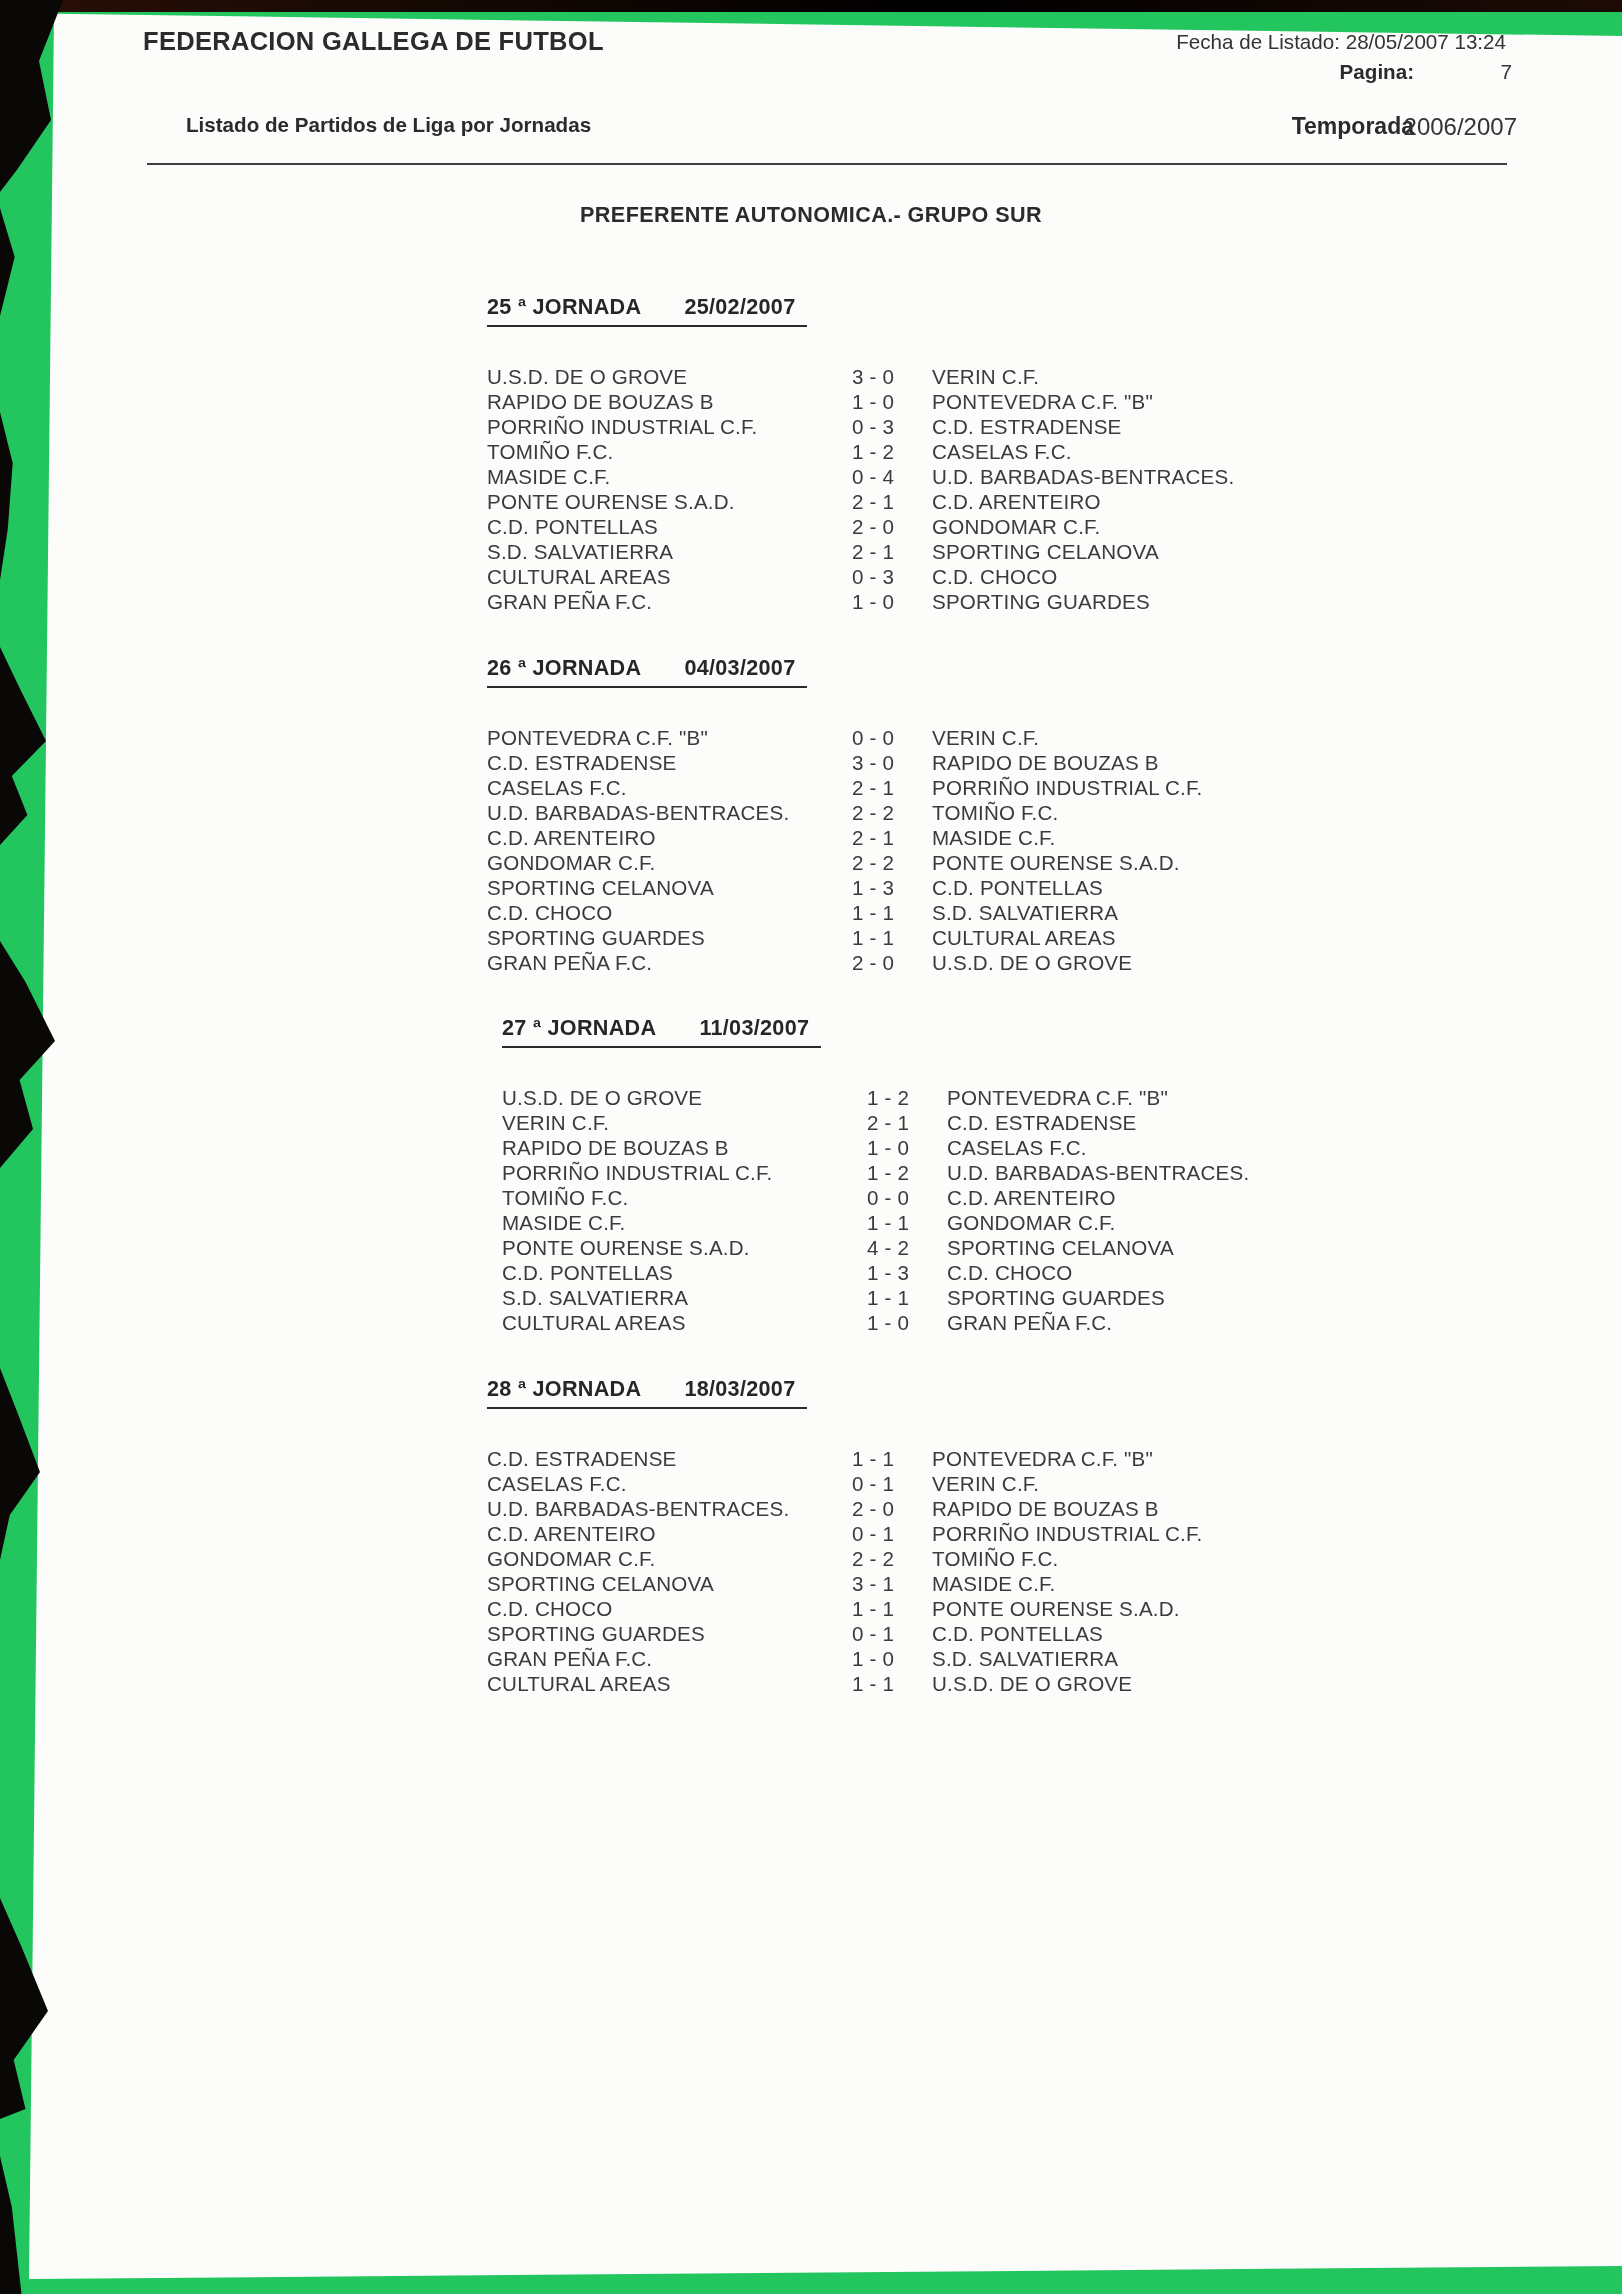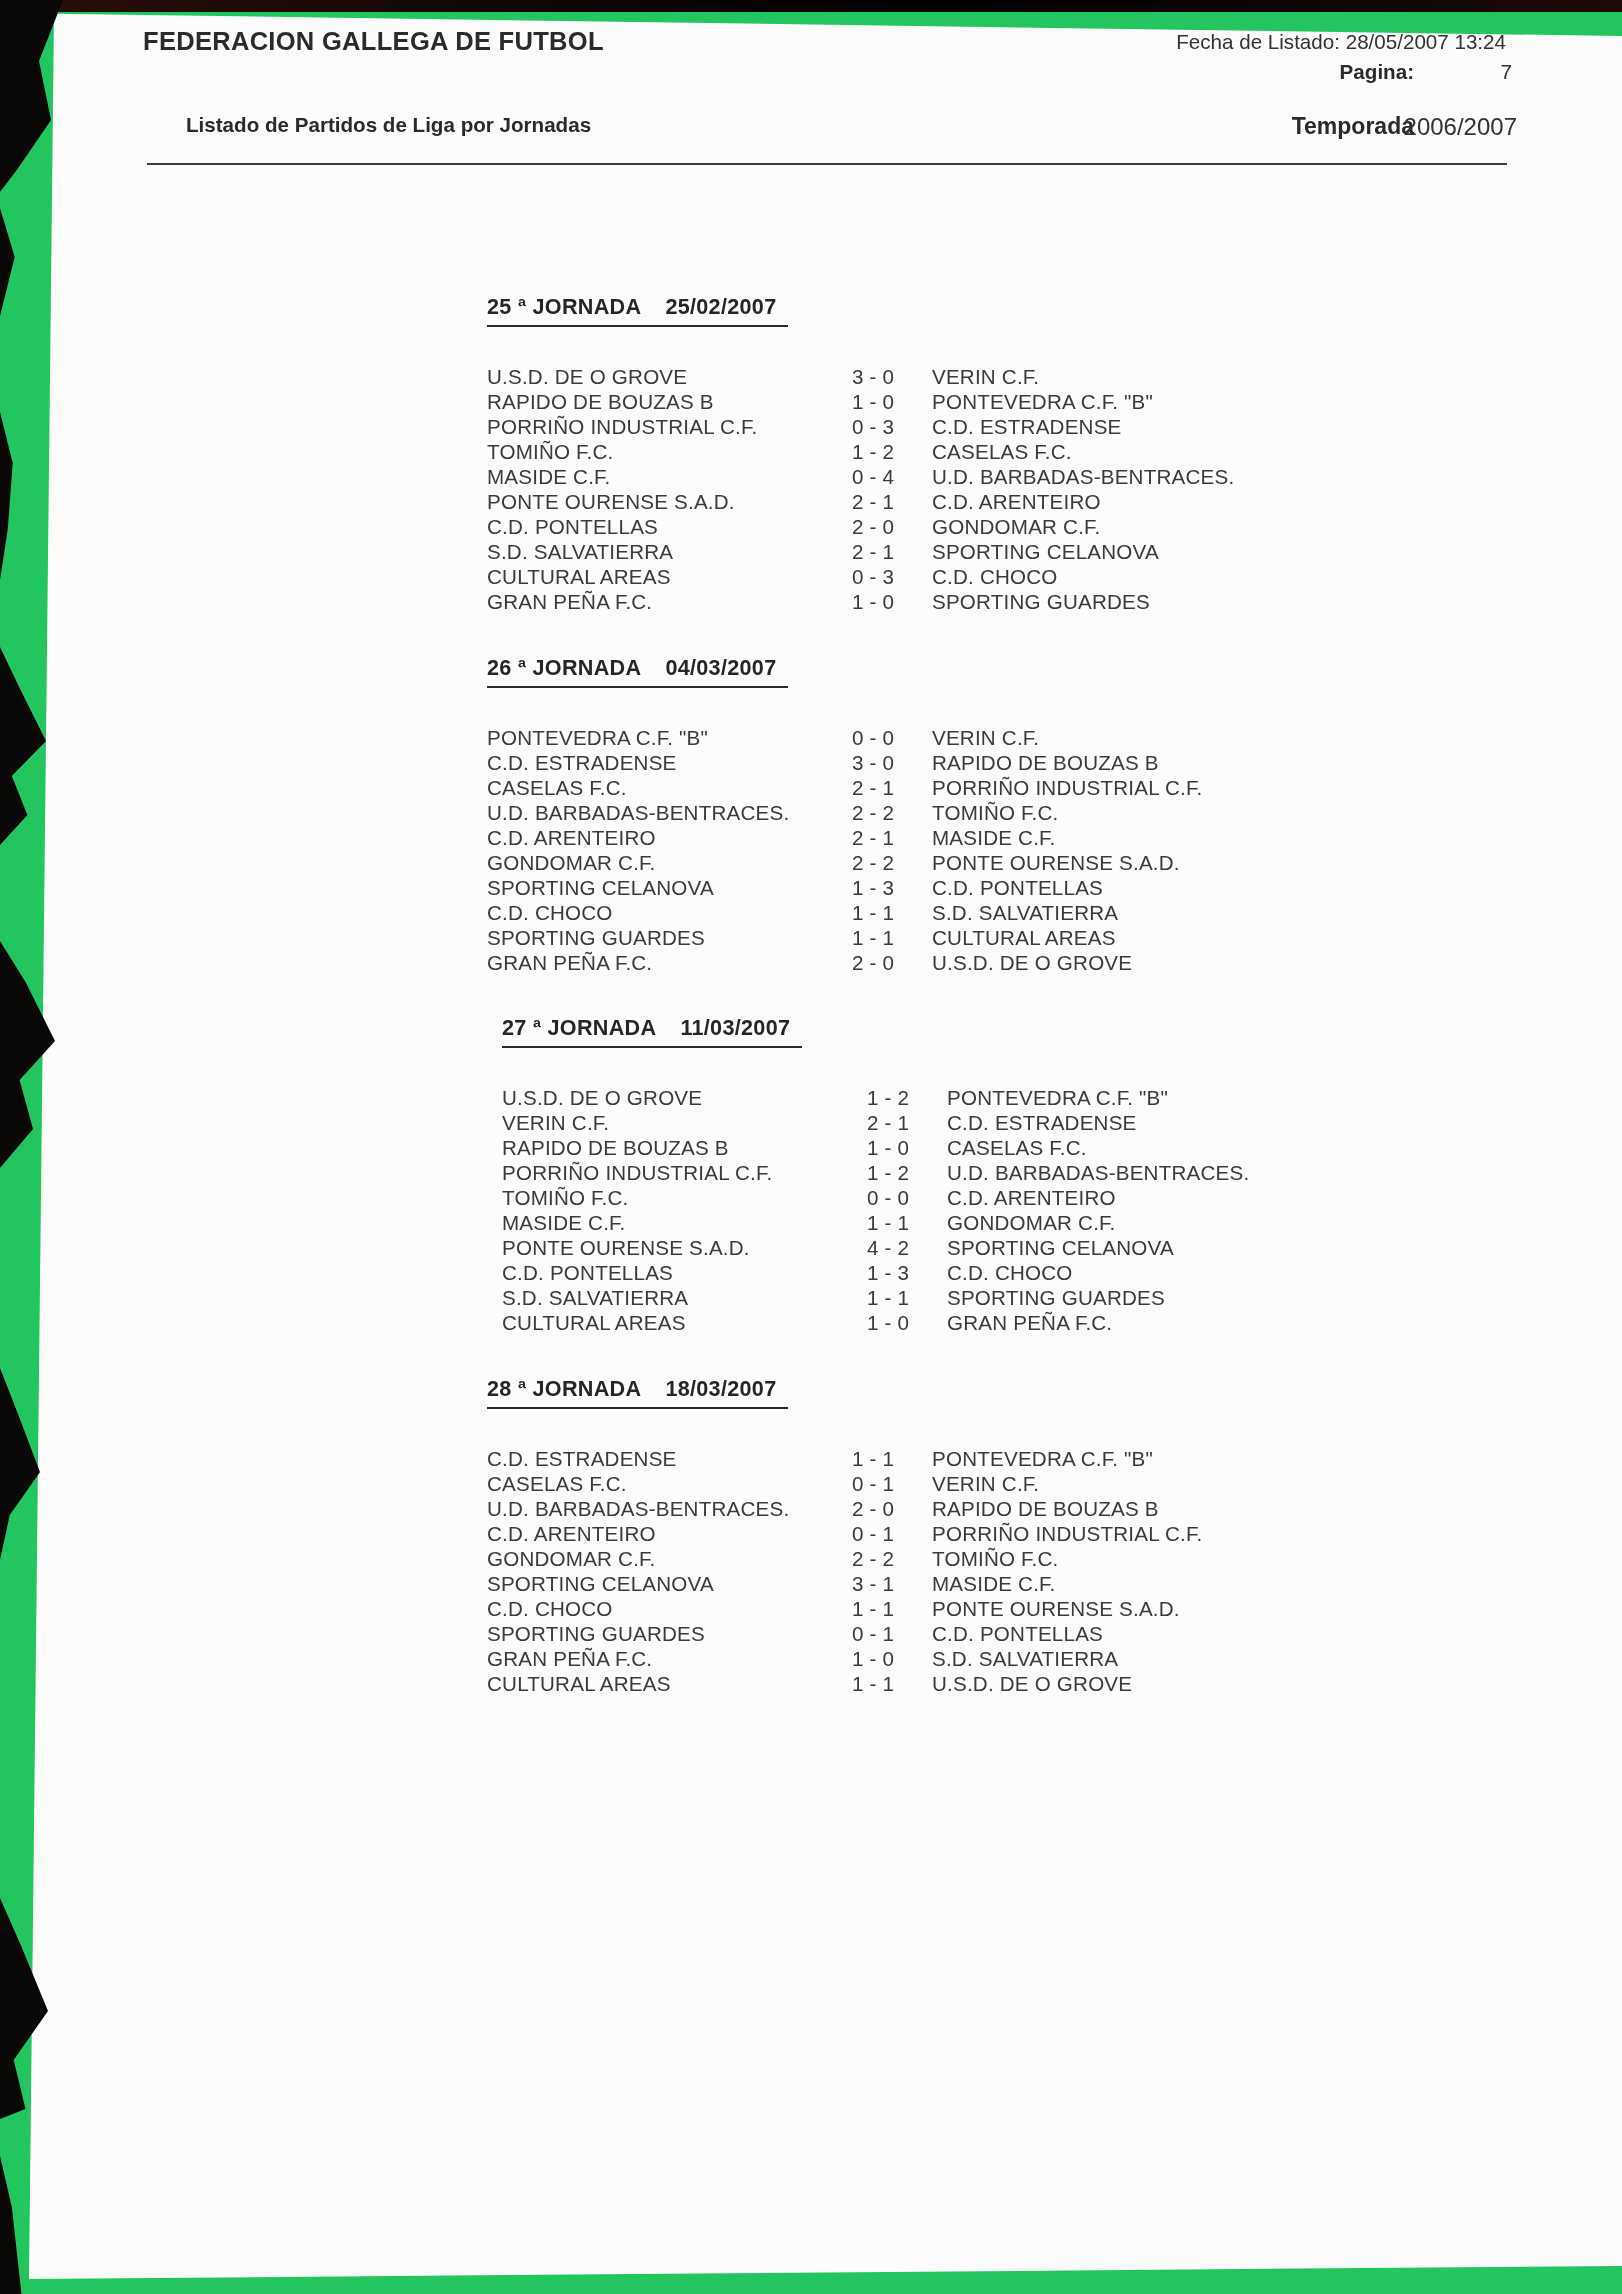--- a/index.html
+++ b/index.html
@@ -25,21 +25,21 @@
   .pagina-label{top:60px;right:208px;font-size:20.6px;font-weight:bold;color:#2b2b2b;}
   .pagina-value{top:60px;right:110px;font-size:20.6px;color:#333;}
   .doc-title{left:186px;top:113px;font-size:20.6px;font-weight:bold;color:#2b2b2b;}
   .temporada-label{top:113px;right:208px;font-size:23px;font-weight:bold;color:#2b2b2b;}
   .temporada-value{top:113px;right:105px;font-size:24px;color:#333;text-align:right;}
   .rule{left:147px;top:163px;width:1360px;height:2px;background:#3d3d3d;}
   .comp-title{left:0;top:202px;width:100%;text-align:center;font-size:21.6px;
               font-weight:bold;color:#2b2b2b;letter-spacing:0.4px;}
   .jornada{position:absolute;left:487px;}
   #jornada-25{top:294px;} #jornada-26{top:655px;} #jornada-27{top:1015px;margin-left:15px;} #jornada-28{top:1376px;}
-  .jornada-header{display:inline-flex;gap:24px;font-size:21.6px;font-weight:bold;color:#262626;
+  .jornada-header{display:inline-flex;gap:43px;font-size:21.6px;font-weight:bold;color:#262626;
                   border-bottom:2.9px solid #2b2b2b;padding-bottom:4.9px;padding-right:11.8px;letter-spacing:0.3px;}
   .matches{margin-top:37px;}
   .match-row{display:grid;grid-template-columns:365px 80px auto;height:25px;
              line-height:25px;font-size:20.6px;color:#3b3b3b;white-space:nowrap;letter-spacing:0.2px;}
 </style>
 </head>
 <body>
 
 <div id="canvas">
   <div id="top-tint"></div>
@@ -47,20 +47,21 @@
 
   <div id="content">
     <div class="abs org-title">FEDERACION GALLEGA DE FUTBOL</div>
     <div class="abs fecha"><span>Fecha de Listado:</span>&nbsp;<span>28/05/2007 13:24</span></div>
     <div class="abs pagina-label">Pagina:</div>
     <div class="abs pagina-value">7</div>
     <div class="abs doc-title">Listado de Partidos de Liga por Jornadas</div>
     <div class="abs temporada-label">Temporada</div>
     <div class="abs temporada-value">2006/2007</div>
     <div class="abs rule"></div>
+    <div class="abs comp-title">PREFERENTE AUTONOMICA.- GRUPO SUR</div>
 
     <section class="jornada" id="jornada-25">
       <div class="jornada-header">
         <span>25 ª JORNADA</span>
         <span>25/02/2007</span>
       </div>
       <div class="matches">
 
           <div class="match-row">
             <span>U.S.D. DE O GROVE</span>

